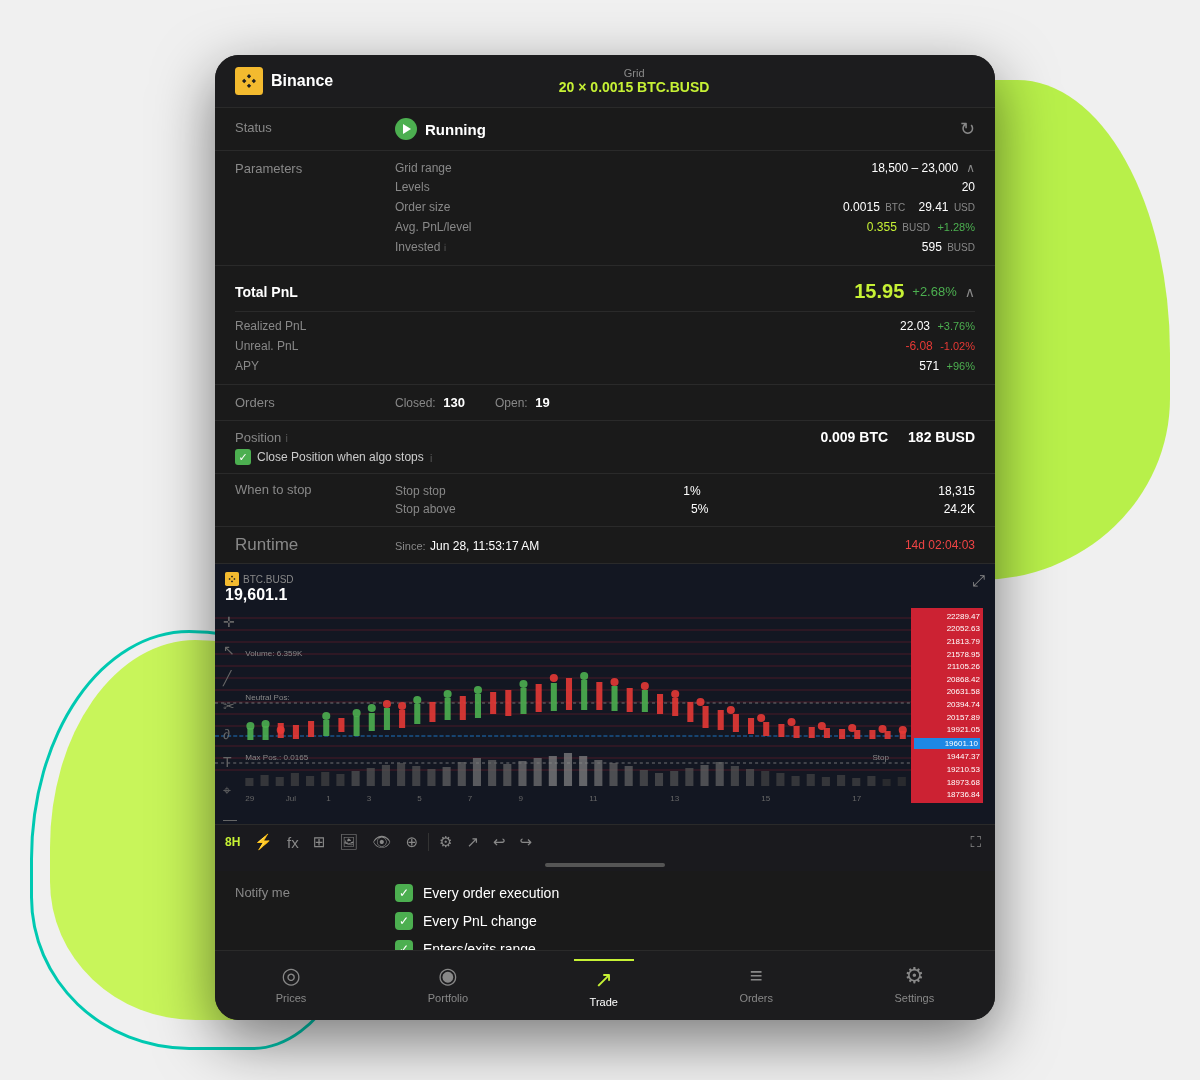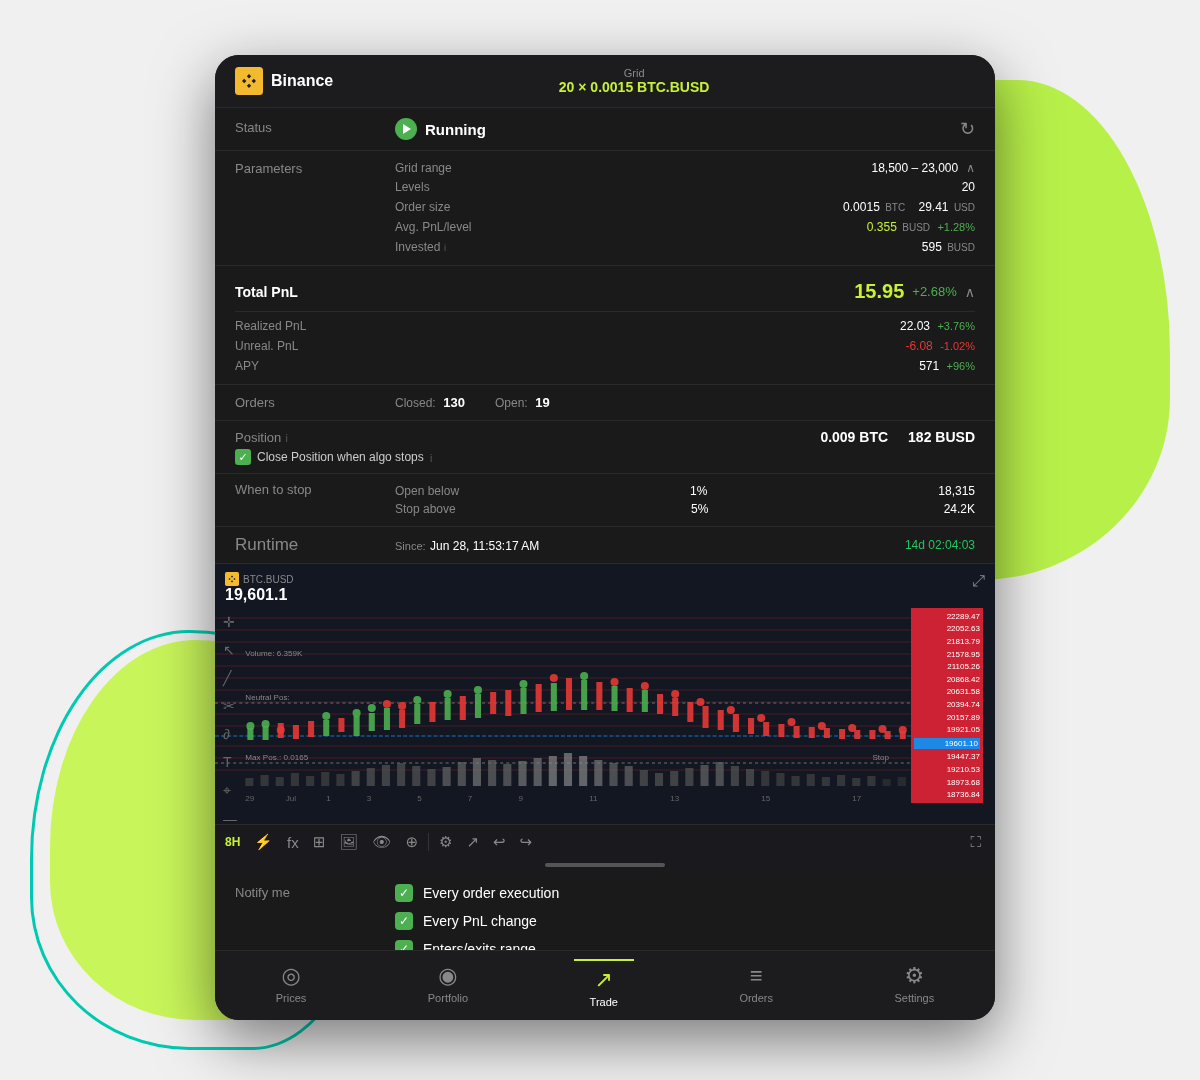--- a/index.html
+++ b/index.html
@@ -248,21 +248,21 @@
     
     .runtime-section {
       padding: 8px 20px;
       border-bottom: 1px solid #2a2a2a;
       display: flex;
     }
     .runtime-label { color: #888; font-size: 17px; width: 160px; flex-shrink: 0; }
     .runtime-content { flex: 1; display: flex; justify-content: space-between; align-items: center; gap: 24px; }
     .runtime-since-label { color: #888; font-size: 11px; }
     .runtime-since-val { color: #fff; font-size: 12px; }
-    .runtime-duration { color: #22c55e; font-size: 12px; }
+    .runtime-duration { color: #ef4444; font-size: 12px; }
 
     
     .chart-area {
       background: #131722;
       position: relative;
       height: 260px;
       flex-shrink: 0;
       overflow: hidden;
     }
     .chart-header {
@@ -583,21 +583,21 @@
         <div class="checkbox-green"></div>
         <span class="close-pos-text">Close Position when algo stops</span>
         <span style="color:#555;font-size:11px;"> ℹ</span>
       </div>
     </div>
 
     <div class="stop-section">
       <div class="stop-label">When to stop</div>
       <div class="stop-content">
         <div class="stop-row">
-          <span class="stop-key">Open below</span>
+          <span class="stop-key">Stop stop</span>
           <span class="stop-val-pct">1%</span>
           <span class="stop-val-num">18,315</span>
         </div>
         <div class="stop-row">
           <span class="stop-key">Stop above</span>
           <span class="stop-val-pct">5%</span>
           <span class="stop-val-num">24.2K</span>
         </div>
       </div>
     </div>

